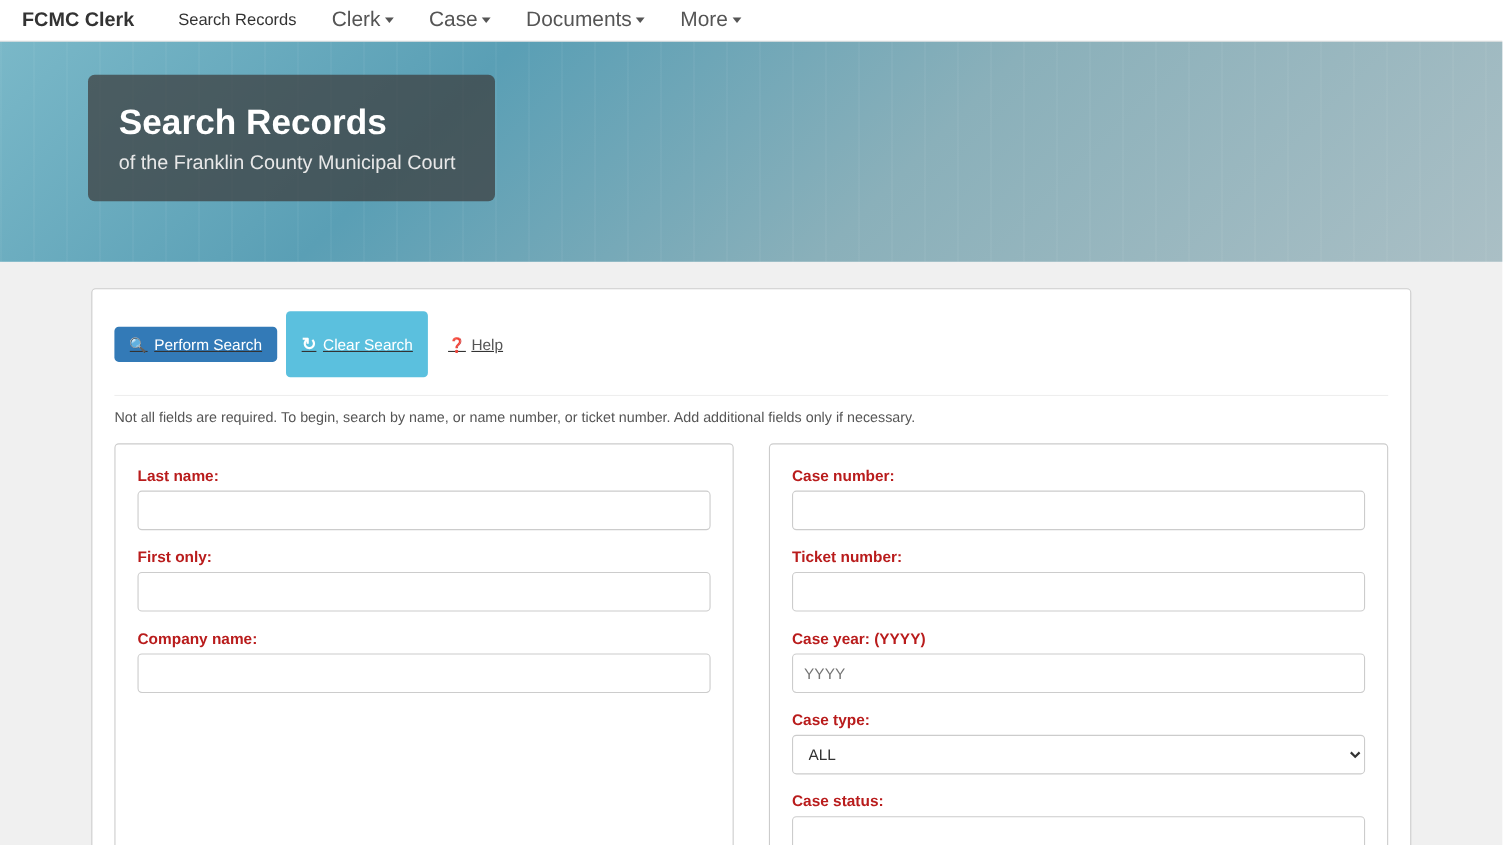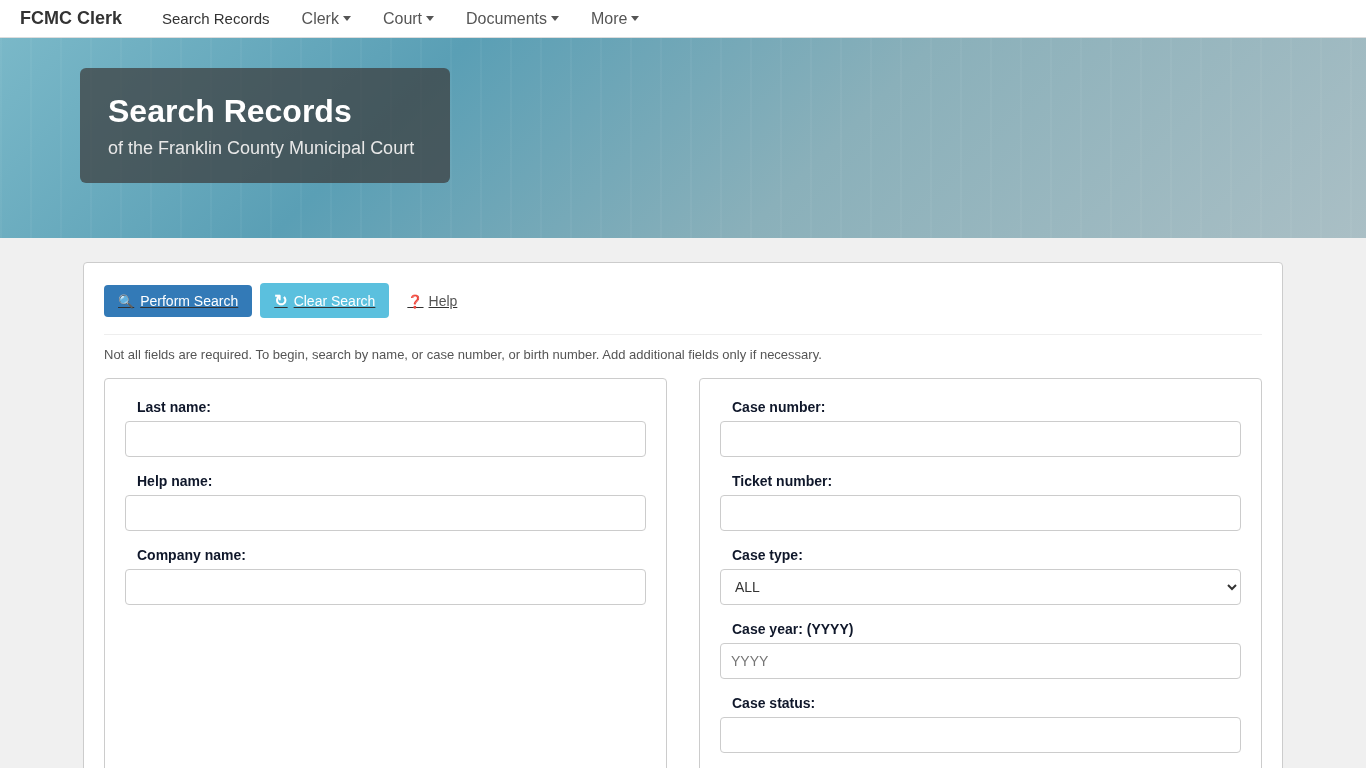--- a/index.html
+++ b/index.html
@@ -34,21 +34,21 @@
       color: #333;
       font-weight: 500;
     }
     .nav-dropdown {
       display: flex;
       align-items: center;
       gap: 4px;
       color: #555;
       padding: 8px 12px;
       cursor: pointer;
-      font-size: 16px;
+      font-size: 19px;
     }
     .caret {
       display: inline-block;
       width: 0;
       height: 0;
       border-left: 4px solid transparent;
       border-right: 4px solid transparent;
       border-top: 5px solid currentColor;
       vertical-align: middle;
     }
@@ -128,21 +128,21 @@
       cursor: pointer;
       font-size: 14px;
       display: flex;
       align-items: center;
       gap: 6px;
     }
     .btn-warning {
       background: #5bc0de;
       color: #fff;
       border: none;
-      padding: 8px 14px;
+      padding: 20px 14px;
       border-radius: 4px;
       cursor: pointer;
       font-size: 14px;
       display: flex;
       align-items: center;
       gap: 6px;
     }
     .btn-help {
       background: transparent;
       color: #555;
@@ -177,23 +177,22 @@
       border-radius: 4px;
       padding: 20px 20px 8px 20px;
     }
     .form-group {
       margin-bottom: 16px;
     }
     .form-label {
       display: block;
       font-weight: 600;
       font-size: 14px;
-      color: #0f172a;
+      color: #b91c1c;
       margin-bottom: 6px;
-      margin-left: 12px;
     }
     .form-control {
       width: 100%;
       height: 36px;
       padding: 6px 10px;
       font-size: 14px;
       border: 1px solid #ccc;
       border-radius: 4px;
       color: #333;
       background: #fff;
@@ -217,21 +216,21 @@
   <a class="nav-link nav-link-active" href="#">
     <span>Search Records</span>
   </a>
 
   <div class="nav-dropdown">
     <span>Clerk</span>
     <span class="caret"></span>
   </div>
 
   <div class="nav-dropdown">
-    <span>Court</span>
+    <span>Case</span>
     <span class="caret"></span>
   </div>
 
   <div class="nav-dropdown">
     <span>Documents</span>
     <span class="caret"></span>
   </div>
 
   <div class="nav-dropdown">
     <span>More</span>
@@ -258,33 +257,33 @@
       <button class="btn-warning">
         <span class="icon-refresh"></span>
         <span>Clear Search</span>
       </button>
       <button class="btn-help">
         <span class="icon-help"></span>
         <span>Help</span>
       </button>
     </div>
 
-    <div class="hint-text">Not all fields are required. To begin, search by name, or case number, or birth number. Add additional fields only if necessary.</div>
+    <div class="hint-text">Not all fields are required. To begin, search by name, or name number, or ticket number. Add additional fields only if necessary.</div>
 
     <div class="form-grid">
 
       <div class="form-column">
 
         <div class="form-group">
           <label class="form-label">Last name:</label>
           <input type="text" class="form-control" style="">
         </div>
 
         <div class="form-group">
-          <label class="form-label">Help name:</label>
+          <label class="form-label">First only:</label>
           <input type="text" class="form-control" style="">
         </div>
 
 
 
         <div class="form-group">
           <label class="form-label">Company name:</label>
           <input type="text" class="form-control" style="">
         </div>
 
@@ -293,39 +292,39 @@
       <div class="form-column">
 
         <div class="form-group">
           <label class="form-label">Case number:</label>
           <input type="text" class="form-control" style="">
         </div>
 
         <div class="form-group">
           <label class="form-label">Ticket number:</label>
           <input type="text" class="form-control" style="">
+        </div>
+
+        <div class="form-group">
+          <label class="form-label">Case year: (YYYY)</label>
+          <input type="text" class="form-control" placeholder="YYYY" style="">
         </div>
 
         <div class="form-group">
           <label class="form-label">Case type:</label>
           <select class="form-control">
             <option>ALL</option>
             <option>Civil</option>
             <option>Criminal</option>
             <option>Traffic</option>
             <option>Small Claims</option>
           </select>
         </div>
 
         <div class="form-group">
-          <label class="form-label">Case year: (YYYY)</label>
-          <input type="text" class="form-control" placeholder="YYYY" style="">
-        </div>
-
-        <div class="form-group">
           <label class="form-label">Case status:</label>
           <input type="text" class="form-control" style="">
         </div>
 
       </div>
 
     </div>
 
   </div>
 

